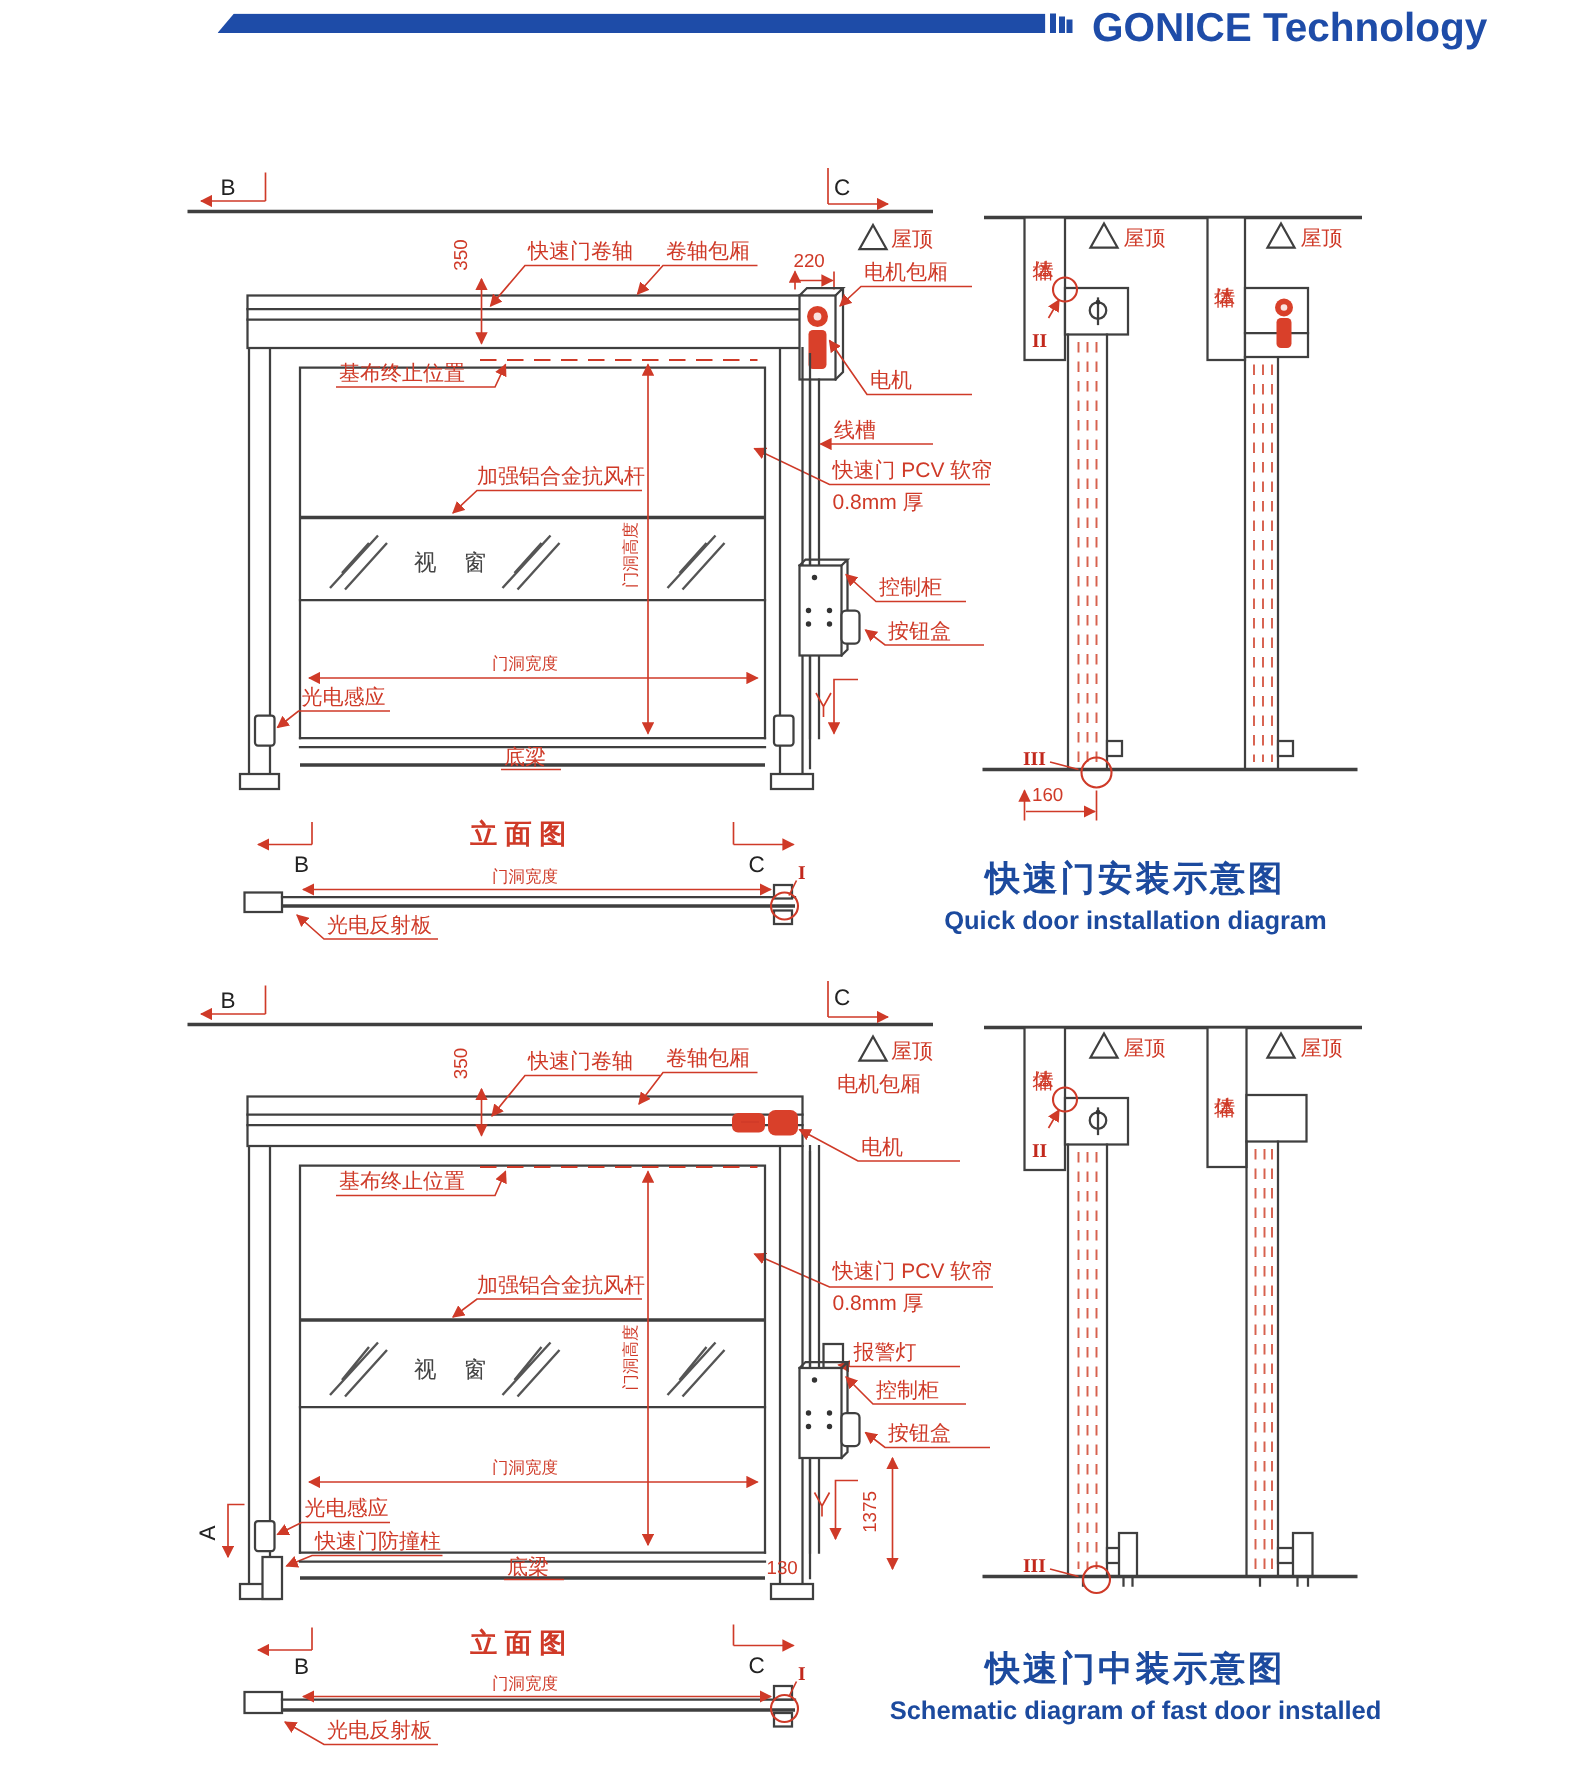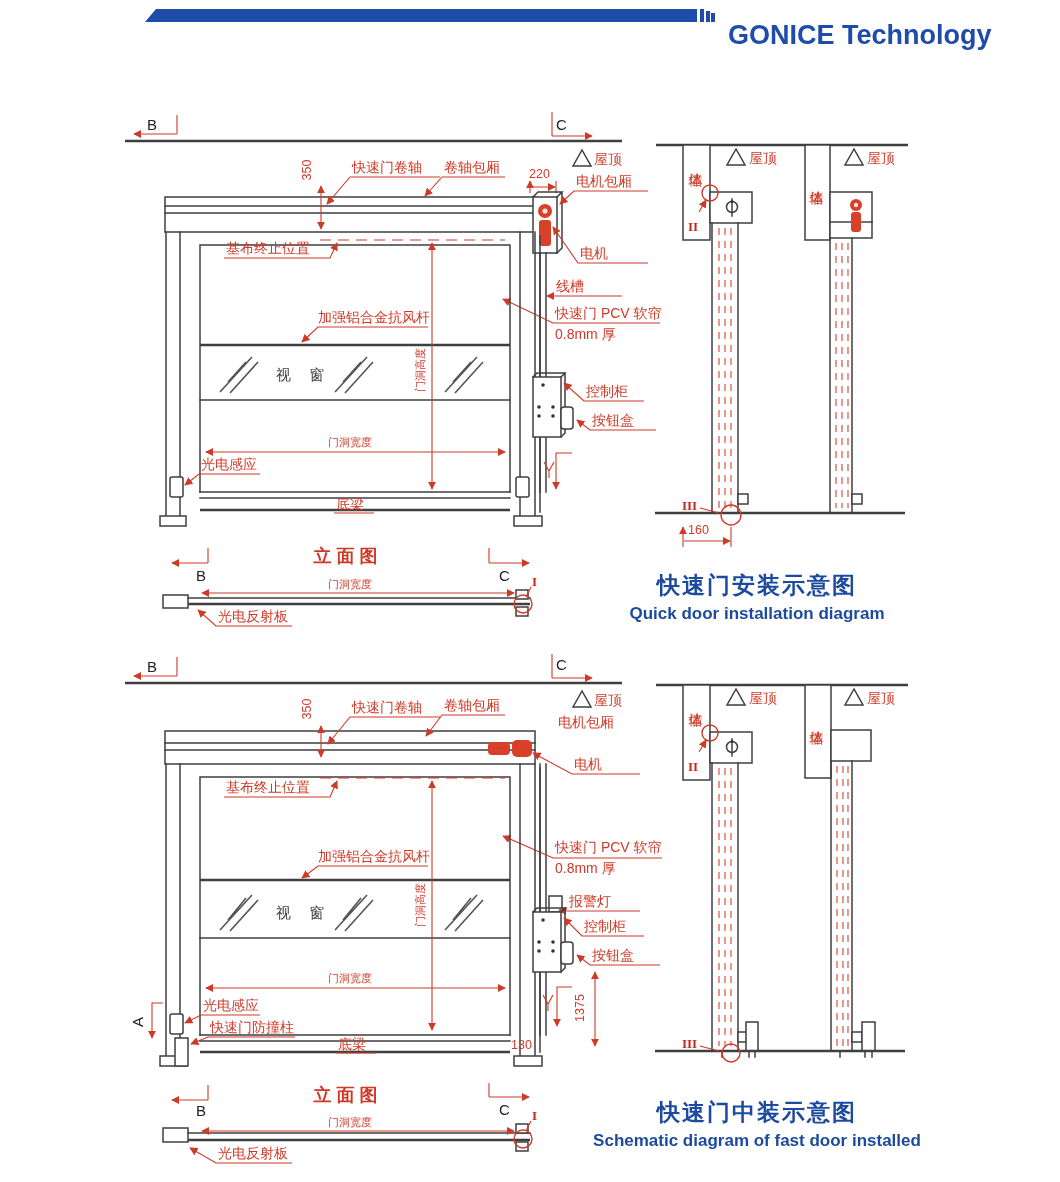--- a/index.html
+++ b/index.html
@@ -2,21 +2,21 @@
 <html><head>
 <meta charset="utf-8">
 <style>
   html,body{margin:0;padding:0;background:#fff;}
   .page{position:relative;width:1060px;height:1182px;background:#fff;overflow:hidden;
         font-family:"Liberation Sans",sans-serif;}
   
   .hdr-bar{position:absolute;left:145px;top:9px;width:552px;height:13px;background:#1e4ca8;
            clip-path:polygon(11px 0,100% 0,100% 100%,0 100%);}
   .hdr-eq{position:absolute;top:9px;width:4px;background:#1e4ca8;}
-  .hdr-title{position:absolute;left:728px;top:20px;font-size:27px;font-weight:bold;
+  .hdr-title{position:absolute;left:728px;top:3px;font-size:27px;font-weight:bold;
              color:#1e4ca8;letter-spacing:0px;white-space:nowrap;}
   svg{position:absolute;left:0;top:0;}
   
   .ln{stroke:#3f3f3f;stroke-width:1.5;fill:none;stroke-linecap:square;}
   .lt{stroke:#3f3f3f;stroke-width:2.4;fill:none;}
   .lh{stroke:#555;stroke-width:1.6;fill:none;}
   .lw{fill:#fff;stroke:#3f3f3f;stroke-width:1.5;}
   .rl{stroke:#cf3a28;stroke-width:1.1;fill:none;}
   .rc{stroke:#cf3a28;stroke-width:1.4;fill:none;}
   .rd{stroke:#d0452f;stroke-width:1.3;fill:none;stroke-dasharray:7 6;opacity:.85;}

